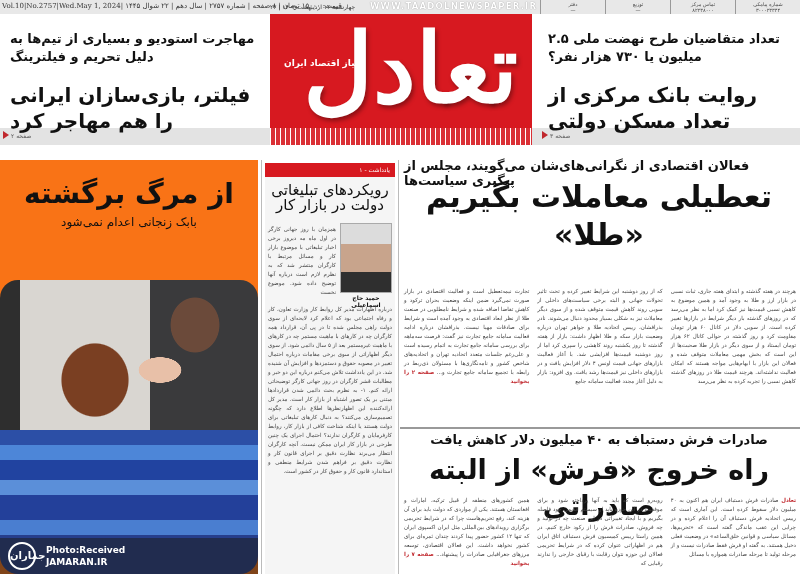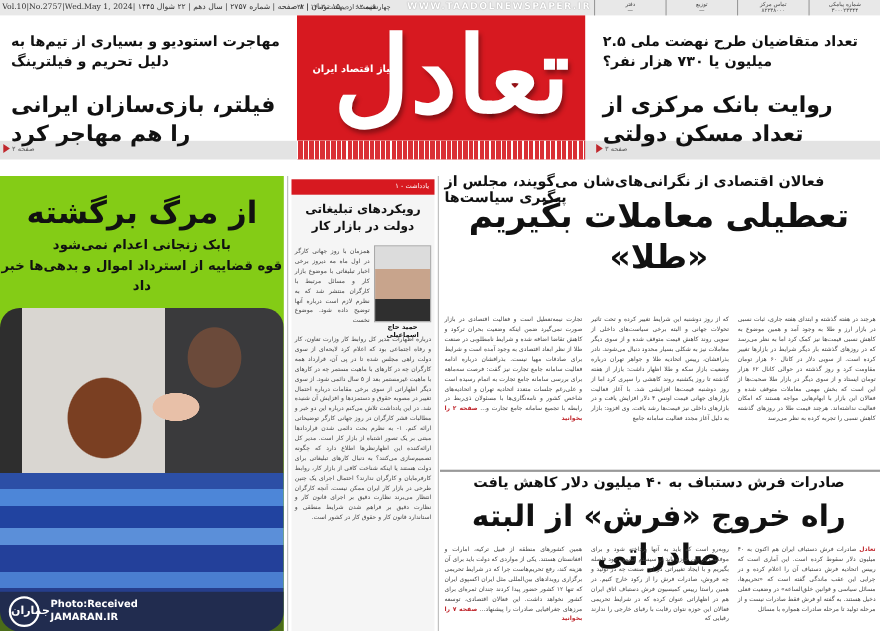--- a/index.html
+++ b/index.html
@@ -23,42 +23,42 @@
   .ruler-red-under { position: absolute; left: 270px; top: 128px; width: 262px; height: 17px; background: #fff; }
 
   .teaser { position: absolute; direction: rtl; text-align: left; }
   .teaser .kicker { font-size: 13px; font-weight: bold; line-height: 18px; }
   .teaser .head { font-size: 20px; font-weight: bold; line-height: 26px; margin-top: 16px; }
   .teaser-left { left: 10px; top: 30px; width: 250px; }
   .teaser-right { left: 548px; top: 30px; width: 240px; }
   .page-ref { position: absolute; font-size: 6px; color: #555; display: flex; align-items: center; gap: 2px; direction: ltr; }
   .page-ref .tri { width: 0; height: 0; border-top: 4px solid transparent; border-bottom: 4px solid transparent; border-left: 6px solid #c0272d; }
 
-  .photo-block { position: absolute; left: 0; top: 160px; width: 258px; height: 414px; background: #84cc16; overflow: hidden; }
+  .photo-block { position: absolute; left: 0; top: 160px; width: 258px; height: 414px; background: #f97316; overflow: hidden; }
   .photo-head { position: absolute; left: 0; top: 15px; width: 258px; text-align: center; direction: rtl; }
   .photo-head .title { font-size: 28px; font-weight: bold; line-height: 38px; }
-  .photo-head .sub { font-size: 12px; font-weight: bold; line-height: 19px; }
+  .photo-head .sub { font-size: 12px; font-weight: normal; line-height: 19px; }
   .photo { position: absolute; left: 0; top: 120px; width: 258px; height: 294px;
      background:
        radial-gradient(ellipse 40px 45px at 195px 45px, #6b4a3a 0 60%, transparent 62%),
        radial-gradient(ellipse 55px 60px at 95px 100px, #7a3f22 0 60%, transparent 62%),
        radial-gradient(ellipse 30px 18px at 160px 90px, #e8c0a8 0 70%, transparent 72%),
        linear-gradient(180deg, transparent 0 150px, #2c4fa6 150px 165px, #4d86d8 165px 180px, #2143a0 180px 200px, #5b8fd9 200px 215px, #23409a 215px 240px, #4a7ed0 240px 255px, #263e8c 255px 294px),
        linear-gradient(90deg, #2e2e2e 0 20px, #d9d6d1 20px 150px, #3a3a3c 150px 258px);
      border-radius: 18px;
   }
   .photo-credit { position: absolute; left: 0; top: 258px; width: 258px; height: 36px; background: rgba(30,30,30,0.55); }
   .credit-logo { position: absolute; left: 8px; top: 4px; width: 28px; height: 28px; border-radius: 50%; border: 2px solid #fff; color: #fff; font-size: 10px; text-align: center; line-height: 24px; font-weight: bold; }
   .credit-text { position: absolute; left: 46px; top: 6px; color: #fff; font-size: 9px; line-height: 12px; font-weight: bold; }
 
   .col-divider { position: absolute; background: #bbb; }
 
   .opinion { position: absolute; left: 265px; top: 163px; width: 130px; height: 411px; background: #f5f5f5; }
   .opinion-bar { position: absolute; left: 0; top: 0; width: 130px; height: 14px; background: #d71920; color: #fff; font-size: 6px; direction: rtl; text-align: right; padding-right: 5px; line-height: 14px; }
-  .opinion-title { position: absolute; left: 0; top: 20px; width: 130px; text-align: center; direction: rtl; font-size: 11px; font-weight: bold; line-height: 15px; }
+  .opinion-title { position: absolute; left: 0; top: 20px; width: 130px; text-align: center; direction: rtl; font-size: 15px; font-weight: normal; line-height: 15px; }
   .portrait { position: absolute; left: 75px; top: 60px; width: 52px; height: 70px; background: linear-gradient(180deg, #dcdcdc 0 30%, #c8a48c 30% 70%, #2f2f2f 70%); border: 1px solid #aaa; }
   .portrait-name { position: absolute; left: 72px; top: 131px; width: 58px; font-size: 6px; font-weight: bold; direction: rtl; text-align: center; }
   .body-text { direction: rtl; text-align: justify; font-size: 5.5px; line-height: 9px; color: #444; }
   .opinion-text-a { position: absolute; left: 3px; top: 62px; width: 68px; }
   .opinion-text-b { position: absolute; left: 3px; top: 142px; width: 124px; }
 
   .main-kicker { position: absolute; left: 404px; top: 158px; width: 390px; text-align: left; direction: rtl; font-size: 13px; font-weight: bold; }
   .main-head { position: absolute; left: 404px; top: 178px; width: 390px; text-align: center; direction: rtl; font-size: 30px; font-weight: bold; line-height: 38px; letter-spacing: -0.5px; }
   .main-cols { position: absolute; left: 404px; top: 287px; width: 392px; display: flex; direction: rtl; gap: 8px; }
   .main-cols .body-text { flex: 1; }
@@ -122,21 +122,20 @@
 </div>
 <div class="page-ref" style="left:542px; top:131px;">
   <span class="tri"></span>
   <span>صفحه ۳</span>
 </div>
 
 <div class="photo-block">
   <div class="photo-head">
     <div class="title">از مرگ برگشته</div>
     <div class="sub">بابک زنجانی اعدام نمی‌شود</div>
-    <div class="sub">قوه قضاییه از استرداد اموال و بدهی‌ها خبر داد</div>
   </div>
   <div class="photo">
     <div class="photo-credit">
       <div class="credit-logo">جماران</div>
       <div class="credit-text">
         <div>Photo:Received</div>
         <div>JAMARAN.IR</div>
       </div>
     </div>
   </div>

